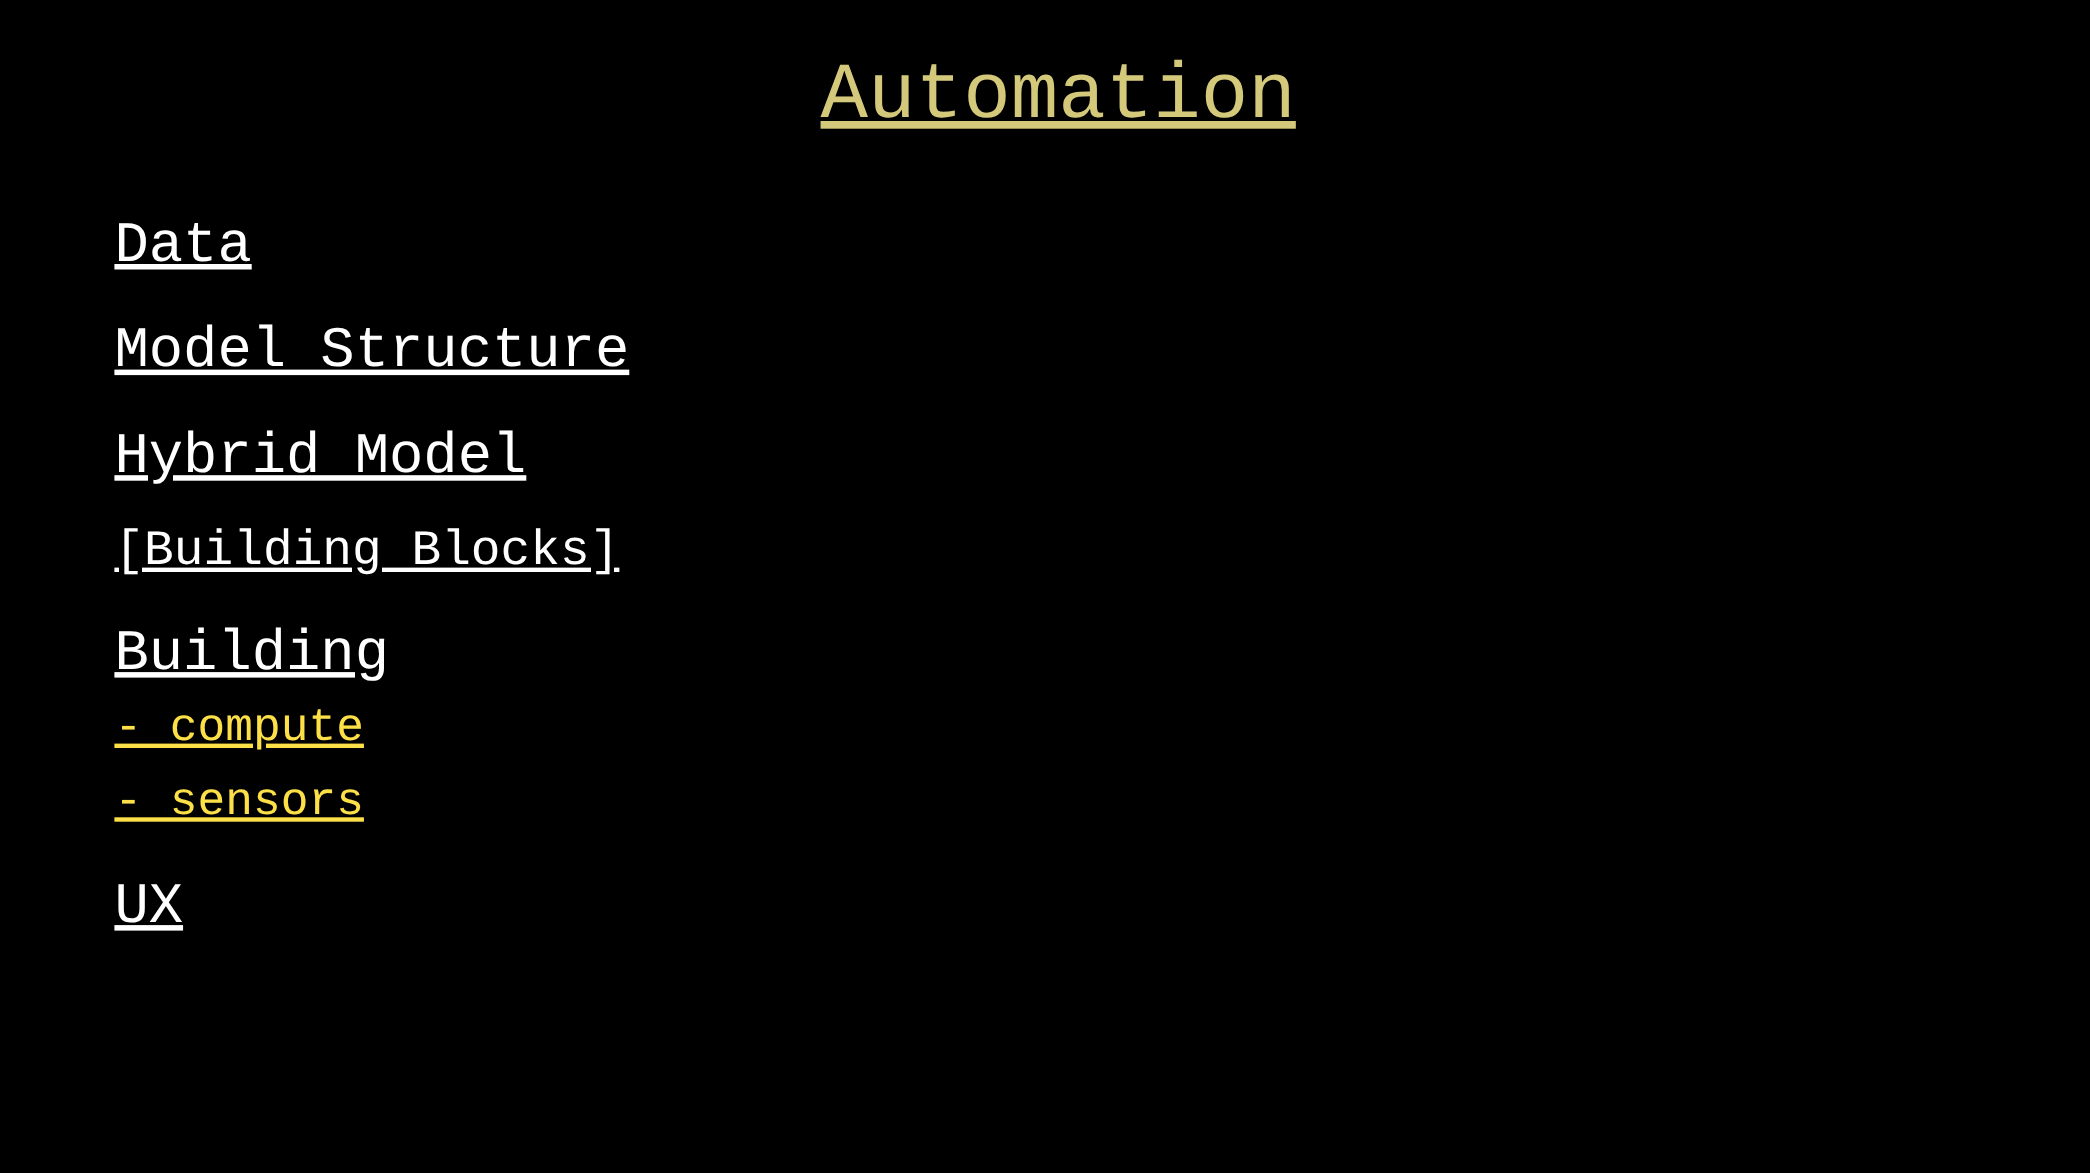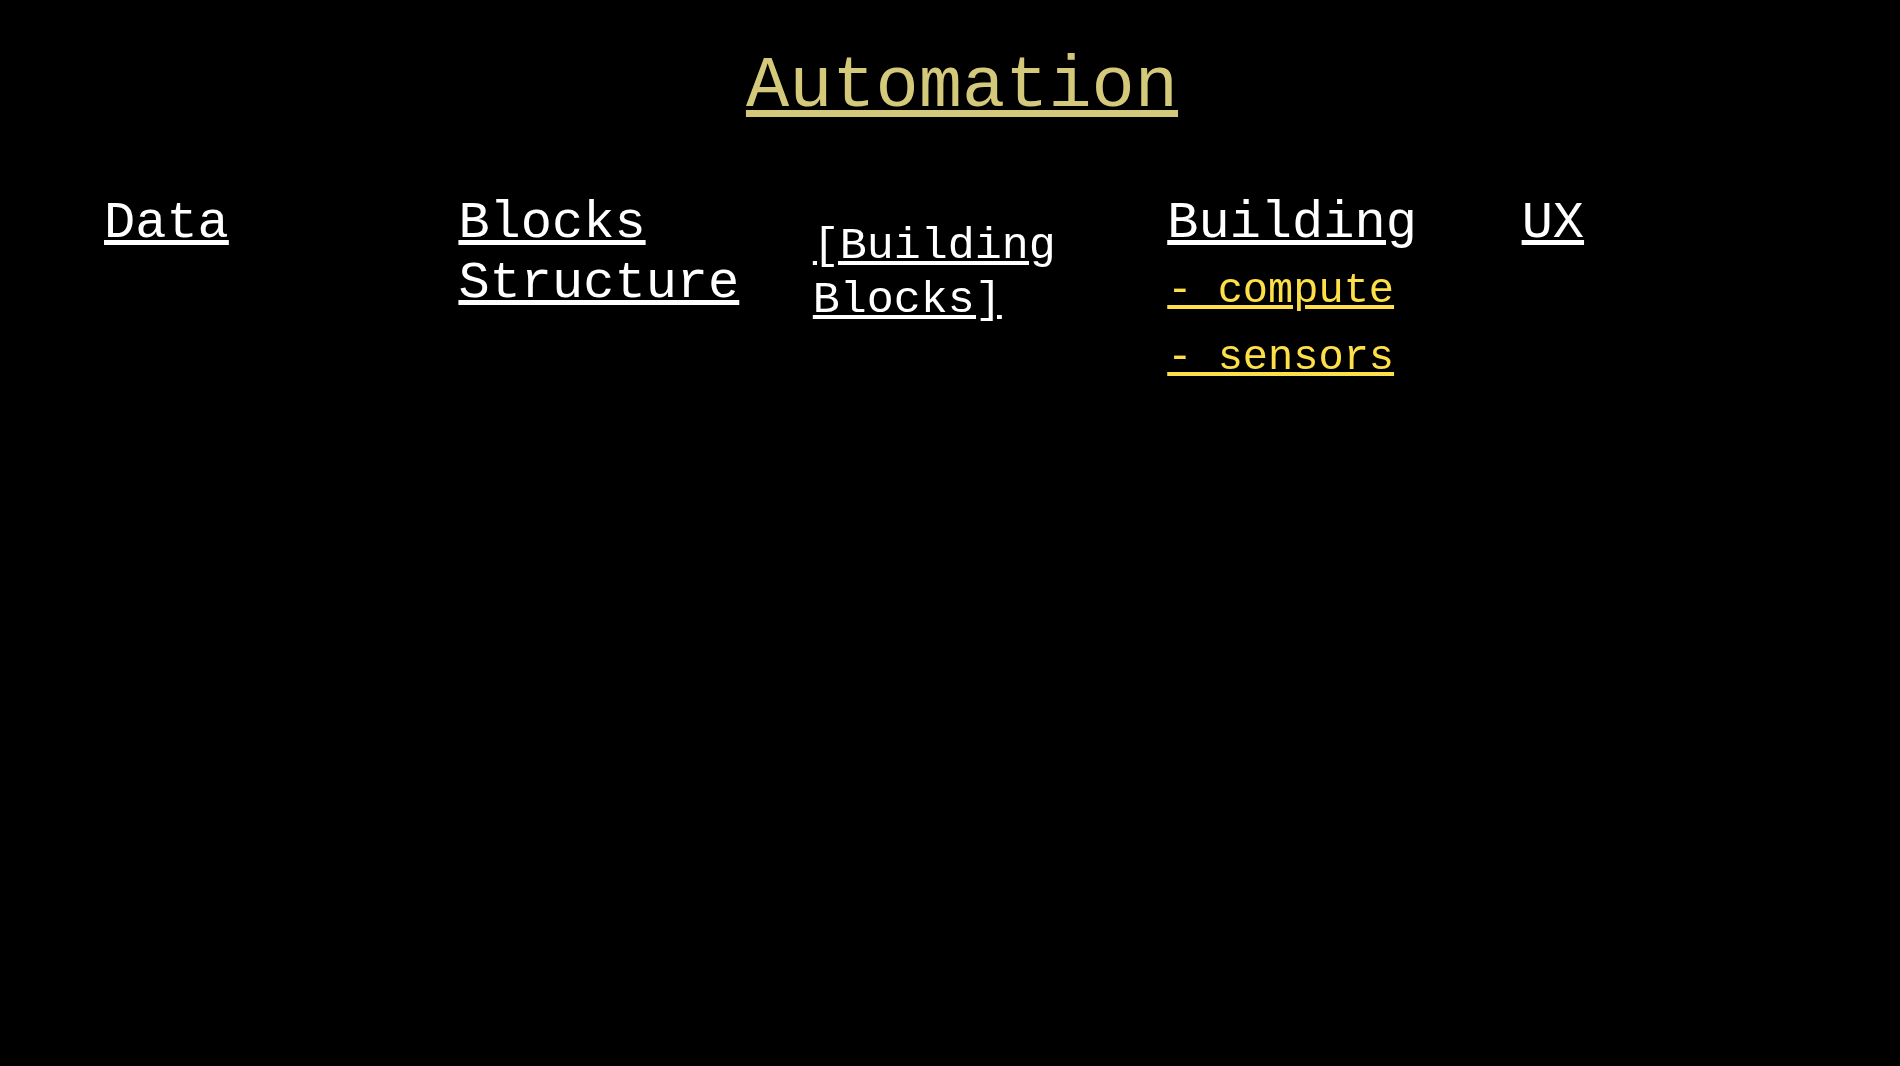--- a/index.html
+++ b/index.html
@@ -35,20 +35,21 @@
       font-family: 'Courier New', Courier, monospace;
       font-weight: normal;
     }
 
     .columns-container {
       position: absolute;
       top: 160px;
       left: 60px;
       right: 60px;
       display: flex;
+      flex-direction: column;
       align-items: flex-start;
       gap: 0;
     }
 
     .col {
       flex: 1;
       padding: 10px 20px;
     }
 
     .col-title {
@@ -83,24 +84,25 @@
 <div class="page-container">
   <h1 class="title">Automation</h1>
 
   <div class="columns-container">
 
     <div class="col">
       <div class="col-title">Data</div>
     </div>
 
     <div class="col">
-      <div class="col-title">Blocks Structure</div>
+      <div class="col-title">Model Structure</div>
     </div>
 
     <div class="col">
+      <div class="col-title">Hybrid Model</div>
       <div class="col-subtitle">[Building Blocks]</div>
     </div>
 
     <div class="col">
       <div class="col-title">Building</div>
       <div class="col-list-item">- compute</div>
       <div class="col-list-item">- sensors</div>
     </div>
 
     <div class="col">

